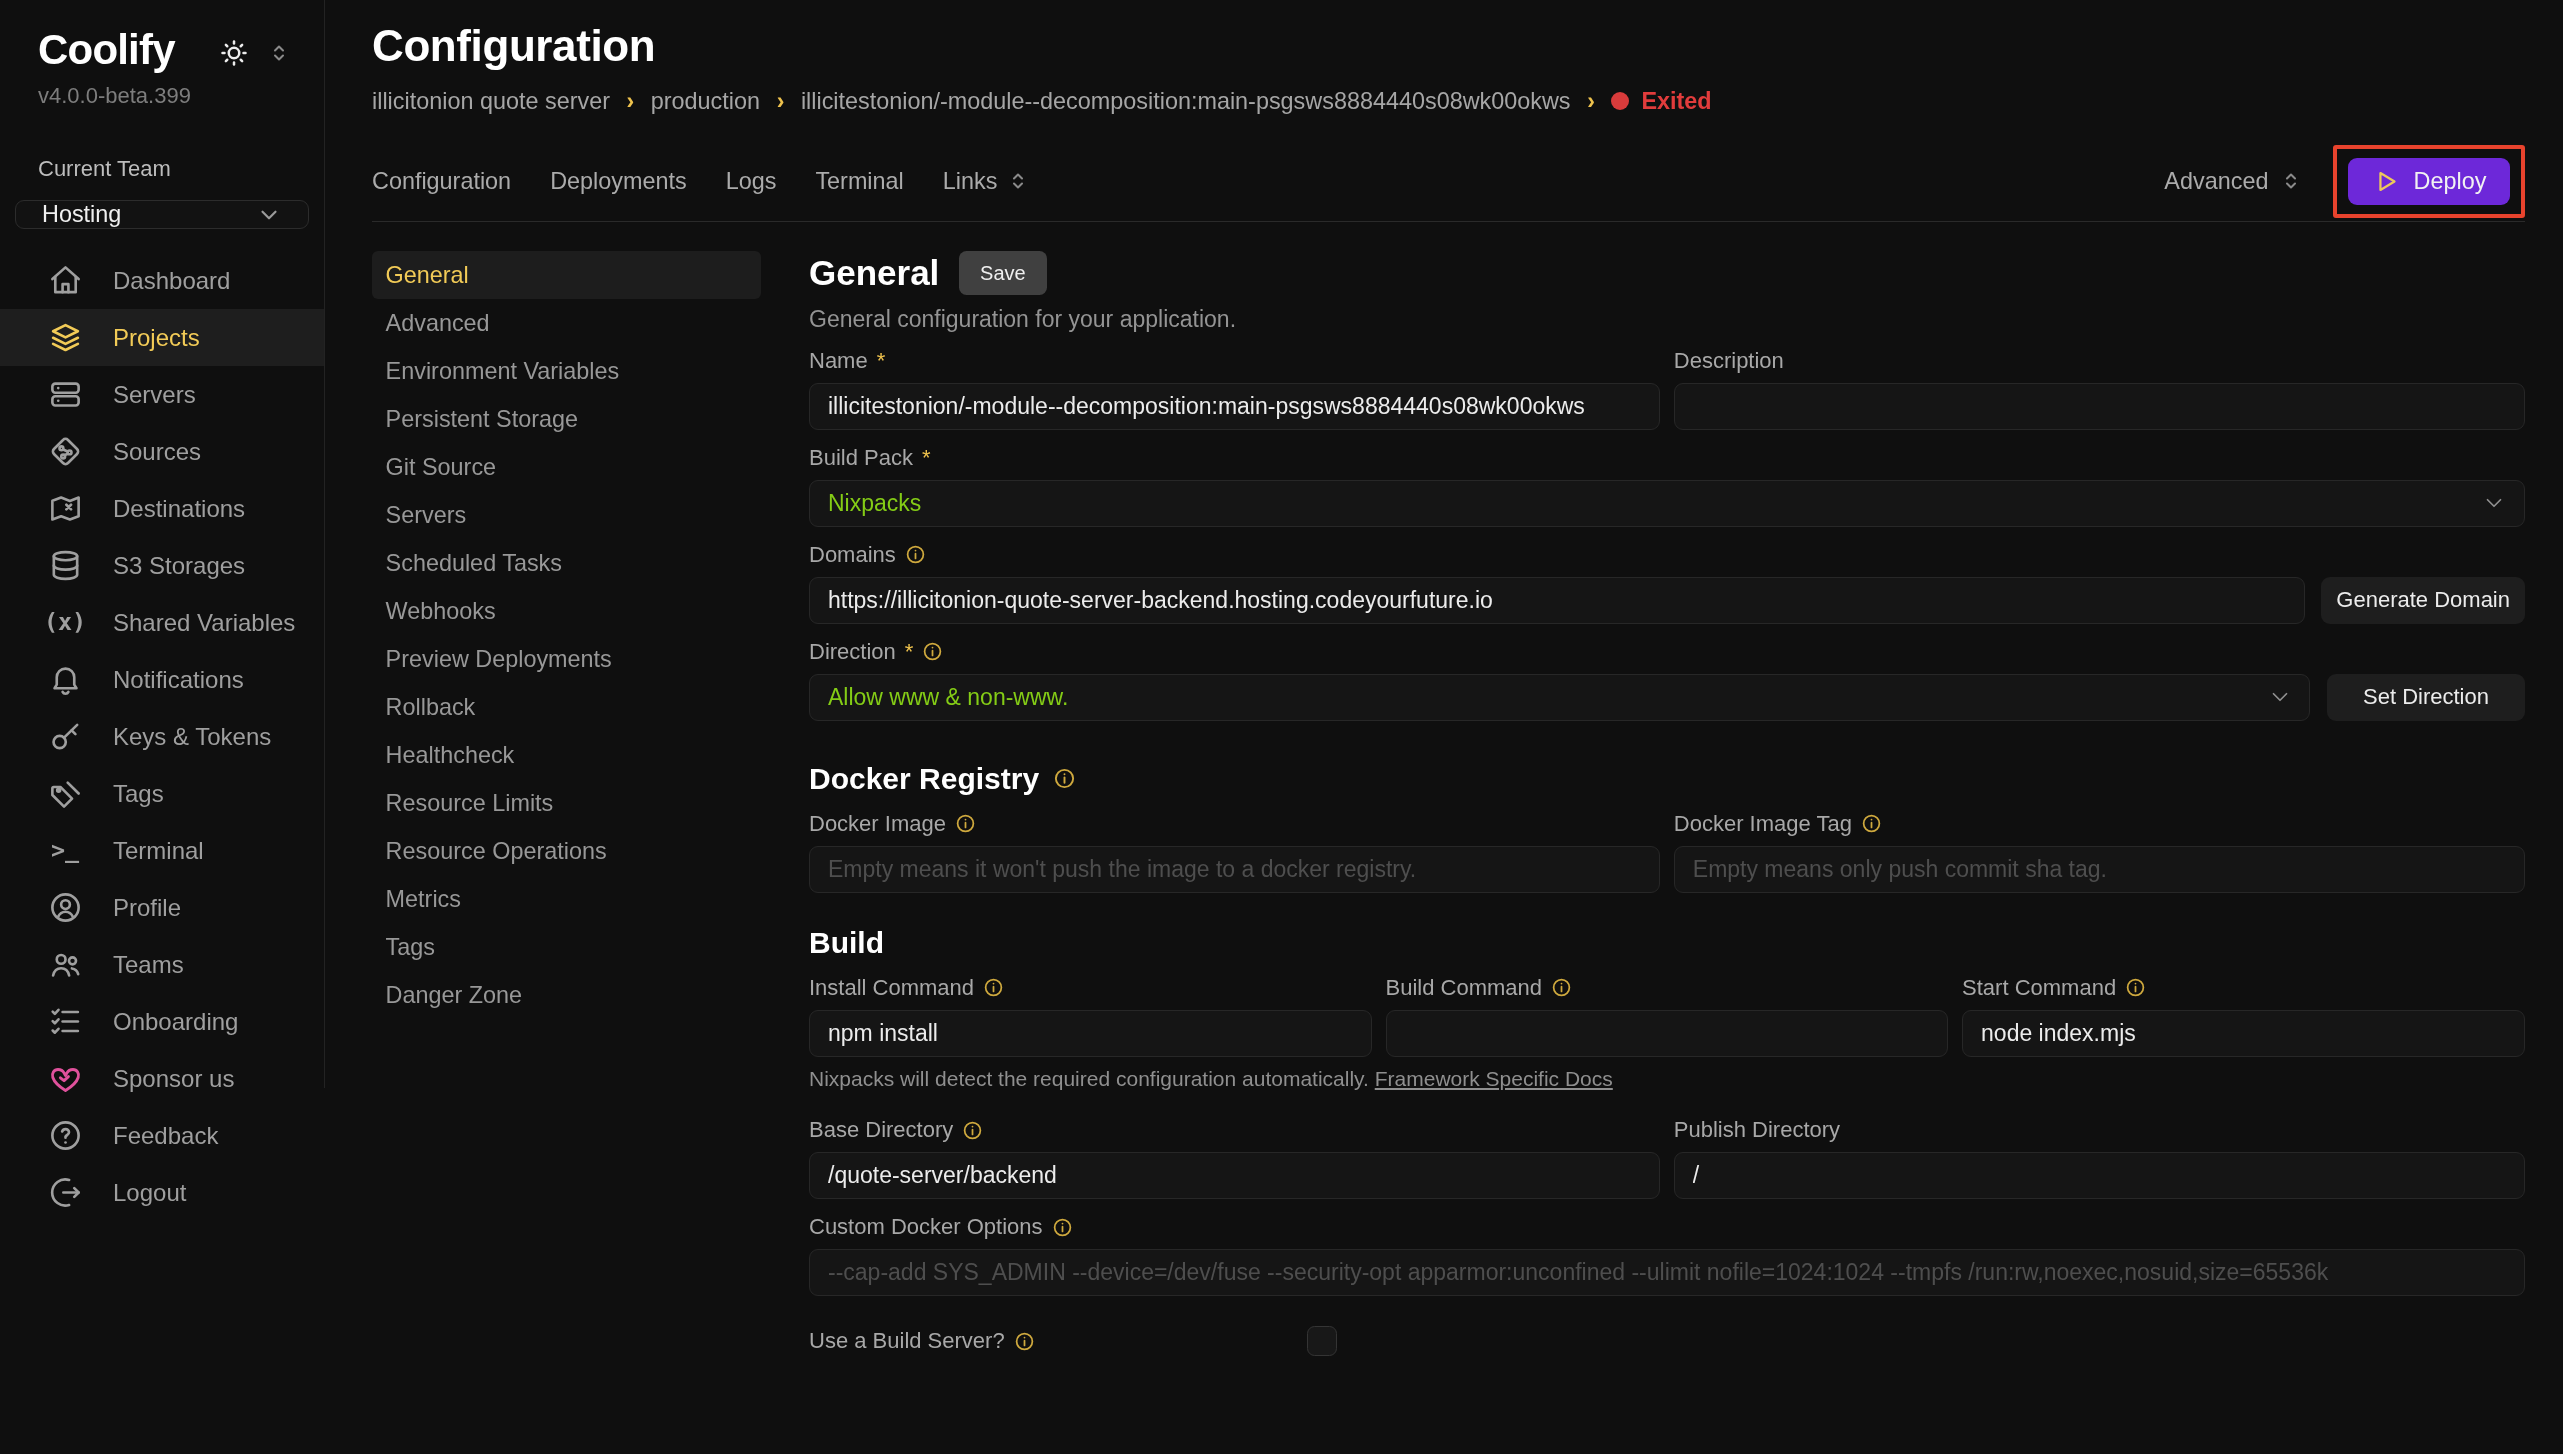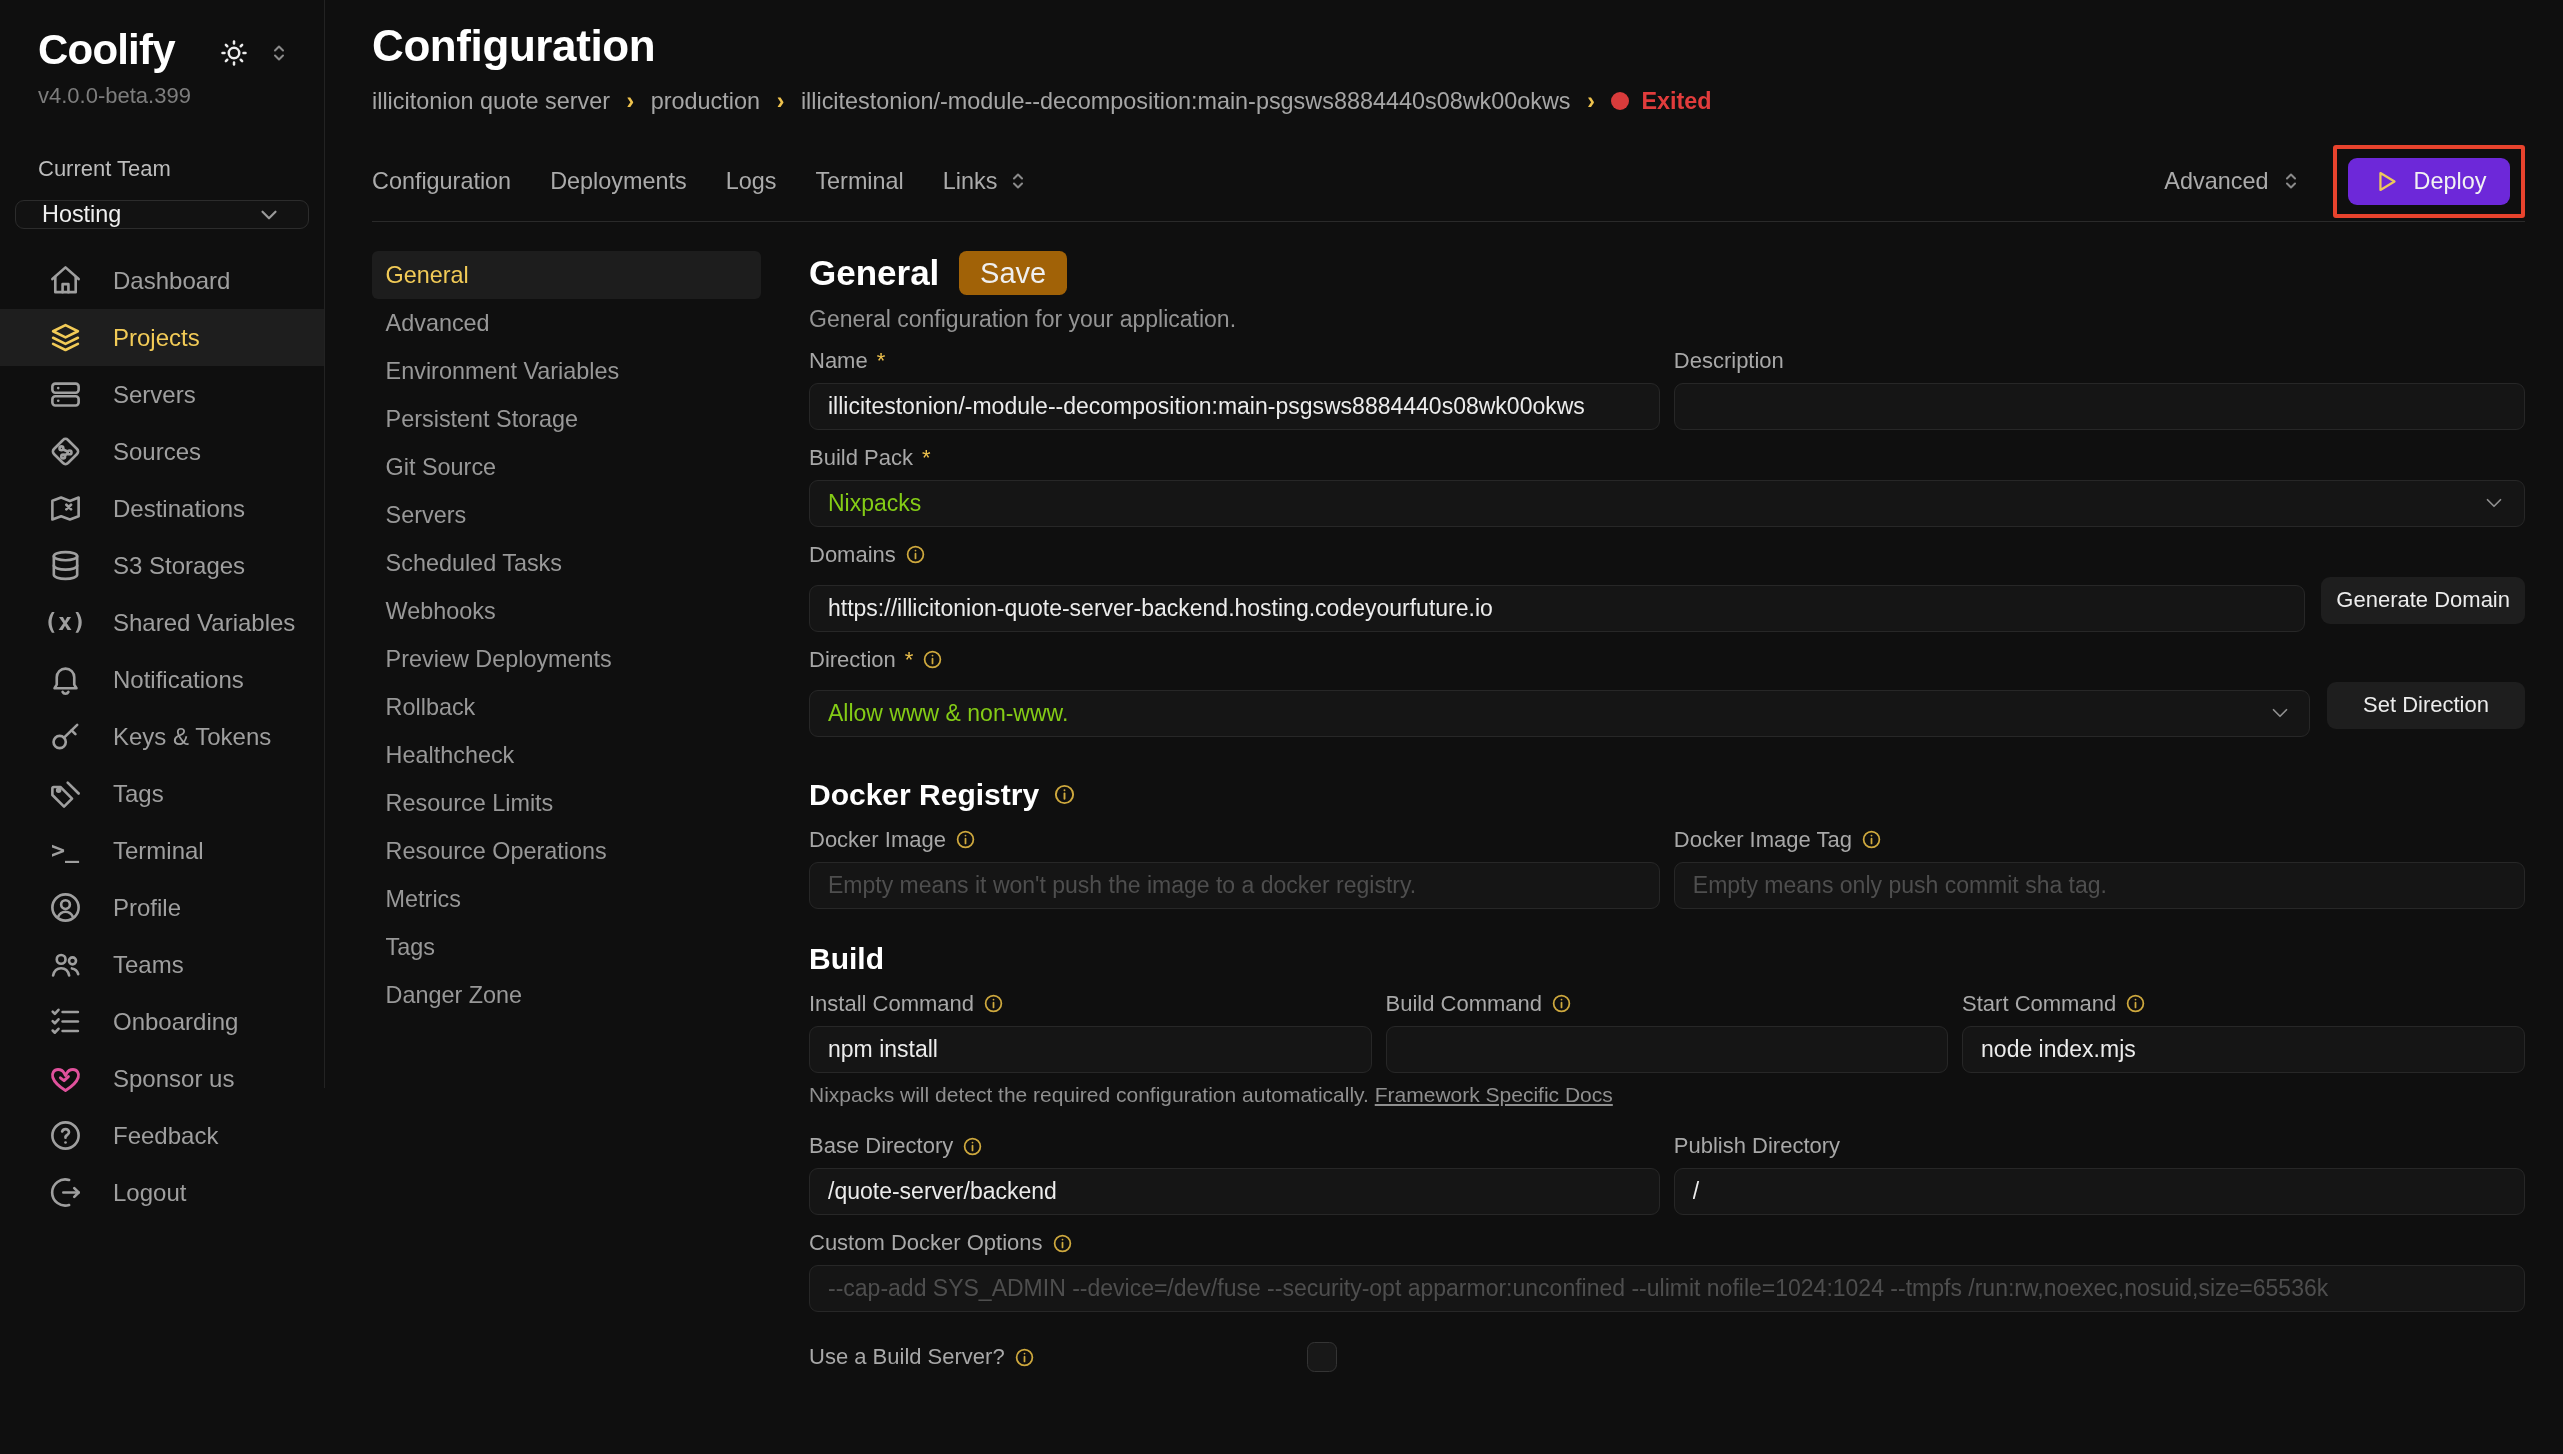--- a/index.html
+++ b/index.html
@@ -77,22 +77,22 @@
   .config-item {
     height:48px; display:flex; align-items:center; padding-left:13.6px;
     font-size:23.4px; color:#989898; border-radius:6px; cursor:pointer; white-space:nowrap;
   }
   .config-item.active { background:#1d1d1d; color:#f2cb57; }
 
   .form { flex:1; margin-left:48px; min-width:0; }
   .section-head { display:flex; align-items:center; gap:19.7px; }
   .section-title { font-size:35px; font-weight:bold; color:#ffffff; }
   .save-btn {
-    background:#a16207; border-radius:7.6px; border:none; height:44px; padding:0 21px;
-    font-size:29px; color:#efefef; font-family:inherit; cursor:pointer;
+    background:#404040; border-radius:7.6px; border:none; height:44px; padding:0 21px;
+    font-size:20px; color:#efefef; font-family:inherit; cursor:pointer;
   }
   .section-desc { margin-top:10.6px; font-size:23px; color:#949494; }
 
   .field-label { display:flex; align-items:center; gap:9px; font-size:22px; color:#a8a8a8; margin-bottom:9px; white-space:nowrap; }
   .req { color:#eec24d; }
   .info-icon { width:21px; height:21px; color:#cfa93e; flex:none; }
 
   .frow { margin-top:15px; }
   .row2 { display:flex; gap:13.6px; }
   .row3 { display:flex; gap:13.6px; }
@@ -104,21 +104,21 @@
   }
   .inp::placeholder { color:#4e4e4e; }
 
   .select-box {
     position:relative; height:47px; background:#151515; border:1.5px solid #272727; border-radius:9px;
     display:flex; align-items:center; padding:0 53px 0 18px; font-size:23px; color:#84cc16; cursor:pointer;
   }
   .select-box .chev-abs { position:absolute; right:16.6px; top:50%; transform:translateY(-50%); width:26px; height:26px; color:#8f8f8f; }
 
   .with-btn { display:flex; gap:16.6px; }
-  .with-btn .grow { flex:1; min-width:0;margin-top:8px; }
+  .with-btn .grow { flex:1; min-width:0; }
   .side-btn {
     min-width:198px; padding:0 15px; height:47px; background:#1e1e1e; border:none; border-radius:9px;
     color:#ececec; font-size:22px; font-family:inherit; display:flex; align-items:center; justify-content:center;
     cursor:pointer; white-space:nowrap;
   }
 
   .sub-heading { margin-top:41px; display:flex; align-items:center; gap:13.6px; font-size:30px; font-weight:bold; color:#ffffff; }
   .sub-heading .info-icon { width:23px; height:23px; }
 
   .note { margin-top:10.6px; font-size:21px; color:#8f8f8f; }

